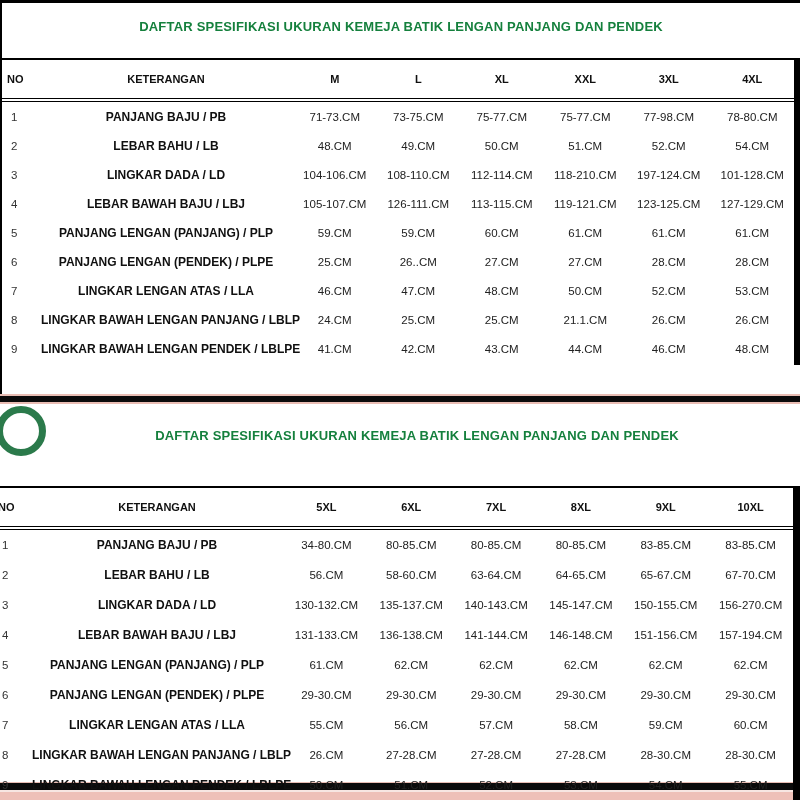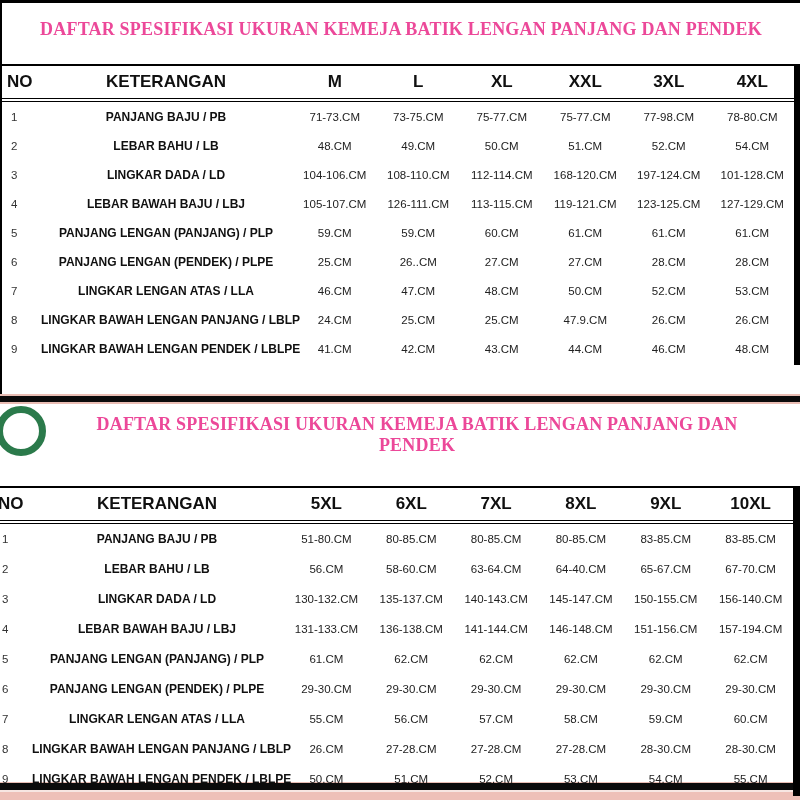--- a/index.html
+++ b/index.html
@@ -26,22 +26,22 @@
   }
   .separator2{
     height:8px;background:#0b0b0b;border-top:1px solid #e9bdb4;box-sizing:border-box;
   }
   .bottom-strip{
     flex:1;background:#eec0b8;border-top:2px solid #f7e6e2;box-sizing:border-box;
   }
 
   
   .sheet-title{
-    margin:0;text-align:center;font-size:18px;font-weight:bold;
-    letter-spacing:.2px;color:#ec4899;font-family:Liberation Serif, serif;
+    margin:0;text-align:center;font-size:13px;font-weight:bold;
+    letter-spacing:.2px;color:#15803d;
   }
   .section-top .sheet-title{padding-top:16px;}
   .section-bottom .title-row{
     display:flex;align-items:center;padding-top:6px;
   }
   .section-bottom .sheet-title{
     flex:1;text-align:center;padding-left:12px;padding-right:30px;
   }
   .ring{
     position:absolute;left:-4px;top:2px;width:36px;height:36px;
@@ -56,21 +56,21 @@
   }
   .section-bottom .tbl-wrap{
     margin-top:26px;margin-left:-7px;border-right:7px solid #000;
   }
   table{width:100%;border-collapse:collapse;table-layout:fixed;}
   thead tr{
     border-top:2px solid #000;
     border-bottom:4px double #000;
   }
   th{
-    font-size:17px;font-weight:bold;padding:6px 2px;color:#101010;
+    font-size:11px;font-weight:bold;padding:13px 2px;color:#101010;
     text-align:center;white-space:nowrap;
   }
   th.col-no{text-align:left;padding-left:5px;width:30px;}
   th.col-ket{width:250px;}
   td{
     font-size:11.5px;padding:0 2px;height:29px;text-align:center;
     color:#222;white-space:nowrap;
   }
   .section-bottom td{height:30px;}
   td.cell-no{text-align:left;padding-left:9px;color:#333;}
@@ -118,21 +118,21 @@
               <td class="cell-val">51.CM</td>
               <td class="cell-val">52.CM</td>
               <td class="cell-val">54.CM</td>
             </tr>
             <tr>
               <td class="cell-no">3</td>
               <td class="cell-ket">LINGKAR DADA / LD</td>
               <td class="cell-val">104-106.CM</td>
               <td class="cell-val">108-110.CM</td>
               <td class="cell-val">112-114.CM</td>
-              <td class="cell-val">168-120.CM</td>
+              <td class="cell-val">118-210.CM</td>
               <td class="cell-val">197-124.CM</td>
               <td class="cell-val">101-128.CM</td>
             </tr>
             <tr>
               <td class="cell-no">4</td>
               <td class="cell-ket">LEBAR BAWAH BAJU / LBJ</td>
               <td class="cell-val">105-107.CM</td>
               <td class="cell-val">126-111.CM</td>
               <td class="cell-val">113-115.CM</td>
               <td class="cell-val">119-121.CM</td>
@@ -168,21 +168,21 @@
               <td class="cell-val">50.CM</td>
               <td class="cell-val">52.CM</td>
               <td class="cell-val">53.CM</td>
             </tr>
             <tr>
               <td class="cell-no">8</td>
               <td class="cell-ket">LINGKAR BAWAH LENGAN PANJANG / LBLP</td>
               <td class="cell-val">24.CM</td>
               <td class="cell-val">25.CM</td>
               <td class="cell-val">25.CM</td>
-              <td class="cell-val">47.9.CM</td>
+              <td class="cell-val">21.1.CM</td>
               <td class="cell-val">26.CM</td>
               <td class="cell-val">26.CM</td>
             </tr>
             <tr>
               <td class="cell-no">9</td>
               <td class="cell-ket">LINGKAR BAWAH LENGAN PENDEK / LBLPE</td>
               <td class="cell-val">41.CM</td>
               <td class="cell-val">42.CM</td>
               <td class="cell-val">43.CM</td>
               <td class="cell-val">44.CM</td>
@@ -213,46 +213,46 @@
               <th class="col-size">7XL</th>
               <th class="col-size">8XL</th>
               <th class="col-size">9XL</th>
               <th class="col-size">10XL</th>
             </tr>
           </thead>
           <tbody>
             <tr>
               <td class="cell-no">1</td>
               <td class="cell-ket">PANJANG BAJU / PB</td>
-              <td class="cell-val">51-80.CM</td>
+              <td class="cell-val">34-80.CM</td>
               <td class="cell-val">80-85.CM</td>
               <td class="cell-val">80-85.CM</td>
               <td class="cell-val">80-85.CM</td>
               <td class="cell-val">83-85.CM</td>
               <td class="cell-val">83-85.CM</td>
             </tr>
             <tr>
               <td class="cell-no">2</td>
               <td class="cell-ket">LEBAR BAHU / LB</td>
               <td class="cell-val">56.CM</td>
               <td class="cell-val">58-60.CM</td>
               <td class="cell-val">63-64.CM</td>
-              <td class="cell-val">64-40.CM</td>
+              <td class="cell-val">64-65.CM</td>
               <td class="cell-val">65-67.CM</td>
               <td class="cell-val">67-70.CM</td>
             </tr>
             <tr>
               <td class="cell-no">3</td>
               <td class="cell-ket">LINGKAR DADA / LD</td>
               <td class="cell-val">130-132.CM</td>
               <td class="cell-val">135-137.CM</td>
               <td class="cell-val">140-143.CM</td>
               <td class="cell-val">145-147.CM</td>
               <td class="cell-val">150-155.CM</td>
-              <td class="cell-val">156-140.CM</td>
+              <td class="cell-val">156-270.CM</td>
             </tr>
             <tr>
               <td class="cell-no">4</td>
               <td class="cell-ket">LEBAR BAWAH BAJU / LBJ</td>
               <td class="cell-val">131-133.CM</td>
               <td class="cell-val">136-138.CM</td>
               <td class="cell-val">141-144.CM</td>
               <td class="cell-val">146-148.CM</td>
               <td class="cell-val">151-156.CM</td>
               <td class="cell-val">157-194.CM</td>

